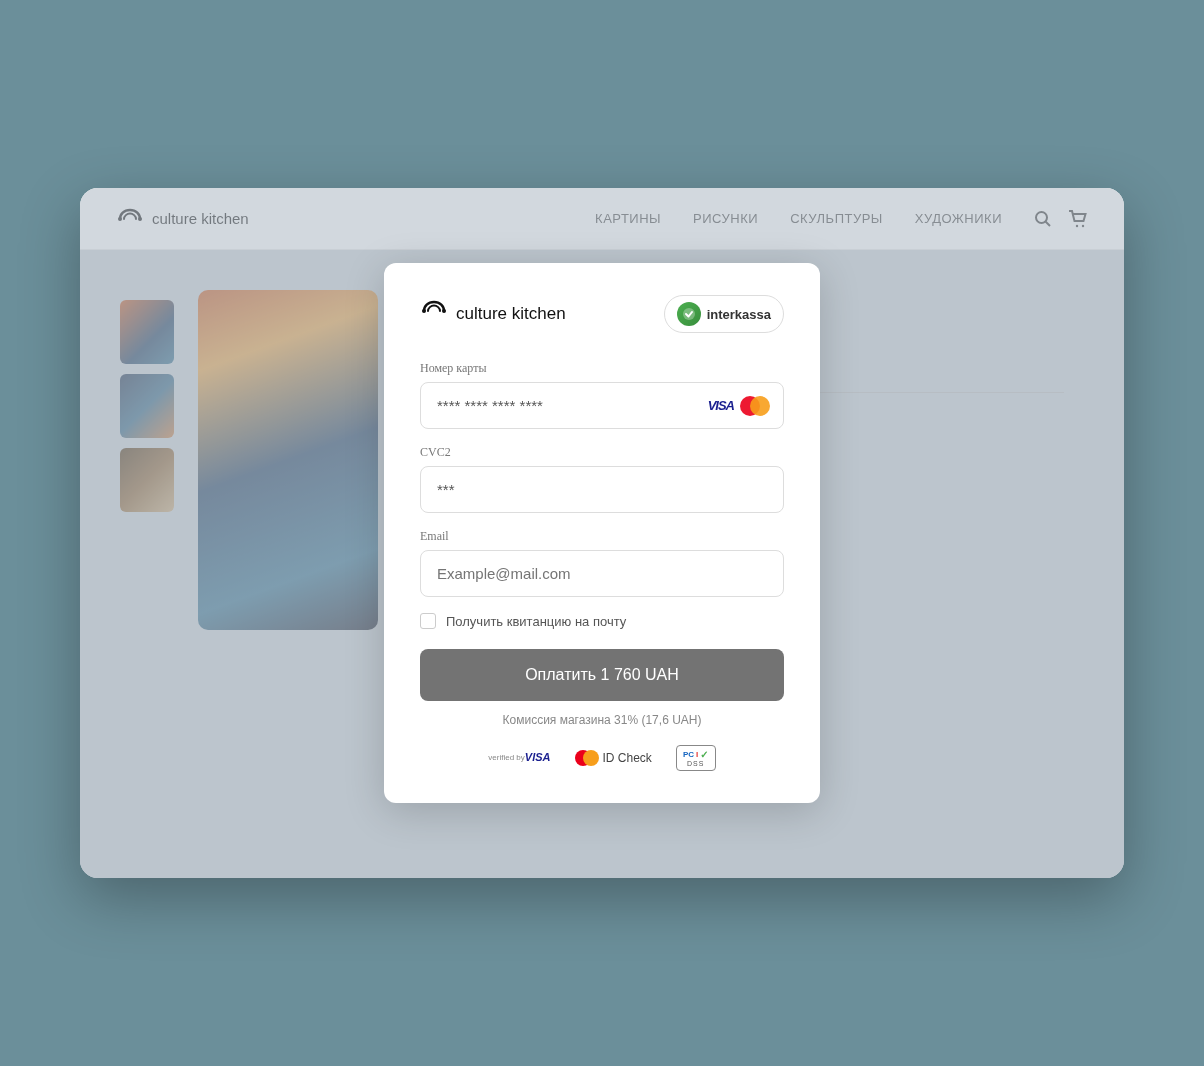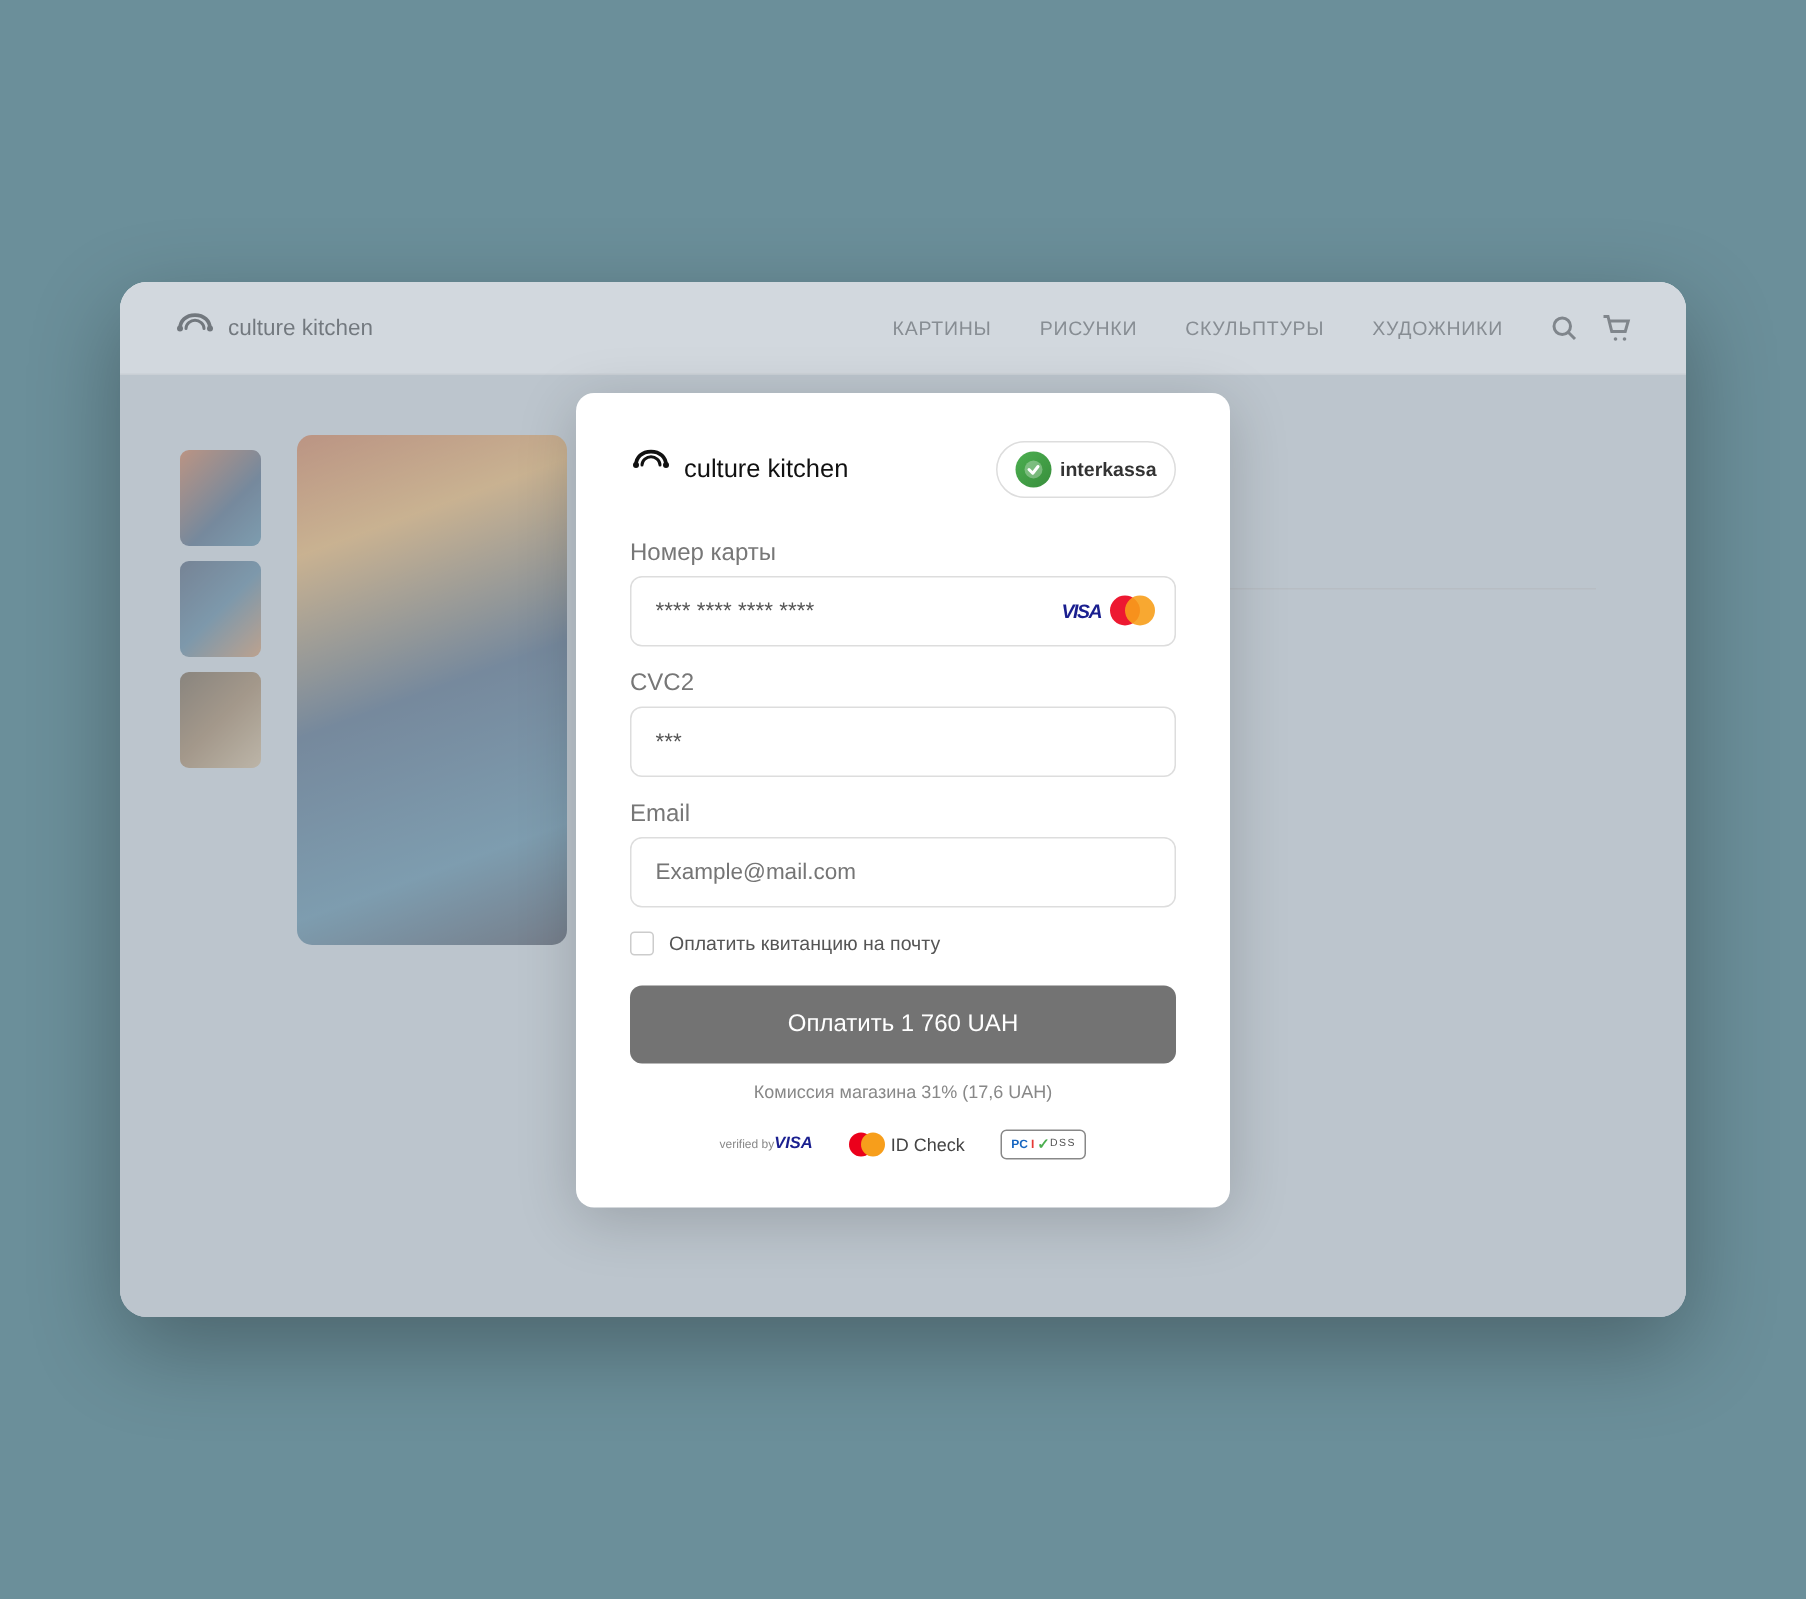--- a/index.html
+++ b/index.html
@@ -249,24 +249,25 @@
       font-size: 11px;
       font-weight: bold;
     }
 
     
     .form-group {
       margin-bottom: 16px;
     }
 
     .form-label {
-      font-size: 16px;
+      font-size: 12px;
       color: #777;
       margin-bottom: 6px;
       display: block;
+      font-family: Liberation Serif, serif;
     }
 
     .form-input {
       width: 100%;
       border: 1.5px solid #ddd;
       border-radius: 8px;
       padding: 14px 16px;
       font-size: 15px;
       color: #555;
       outline: none;
@@ -433,20 +434,21 @@
       font-size: 12px;
       color: #444;
       font-weight: 500;
     }
 
     .badge-pci-dss {
       border: 1.5px solid #888;
       border-radius: 4px;
       padding: 3px 6px;
       display: flex;
+      flex-direction: column;
       align-items: center;
     }
 
     .pci-top {
       font-size: 8px;
       font-weight: 700;
       color: #333;
       display: flex;
       gap: 2px;
       align-items: center;
@@ -589,21 +591,21 @@
 
       
       <div class="form-group">
         <label class="form-label">Email</label>
         <input type="email" class="form-input" placeholder="Example@mail.com" style="">
       </div>
 
       
       <div class="checkbox-row">
         <input type="checkbox" class="checkbox-input" style="">
-        <label class="checkbox-label">Оплатить квитанцию на почту</label>
+        <label class="checkbox-label">Получить квитанцию на почту</label>
       </div>
 
       
       <button class="pay-button">Оплатить 1 760 UAH</button>
 
       
       <div class="commission-text">Комиссия магазина 31% (17,6 UAH)</div>
 
       
       <div class="security-badges">

